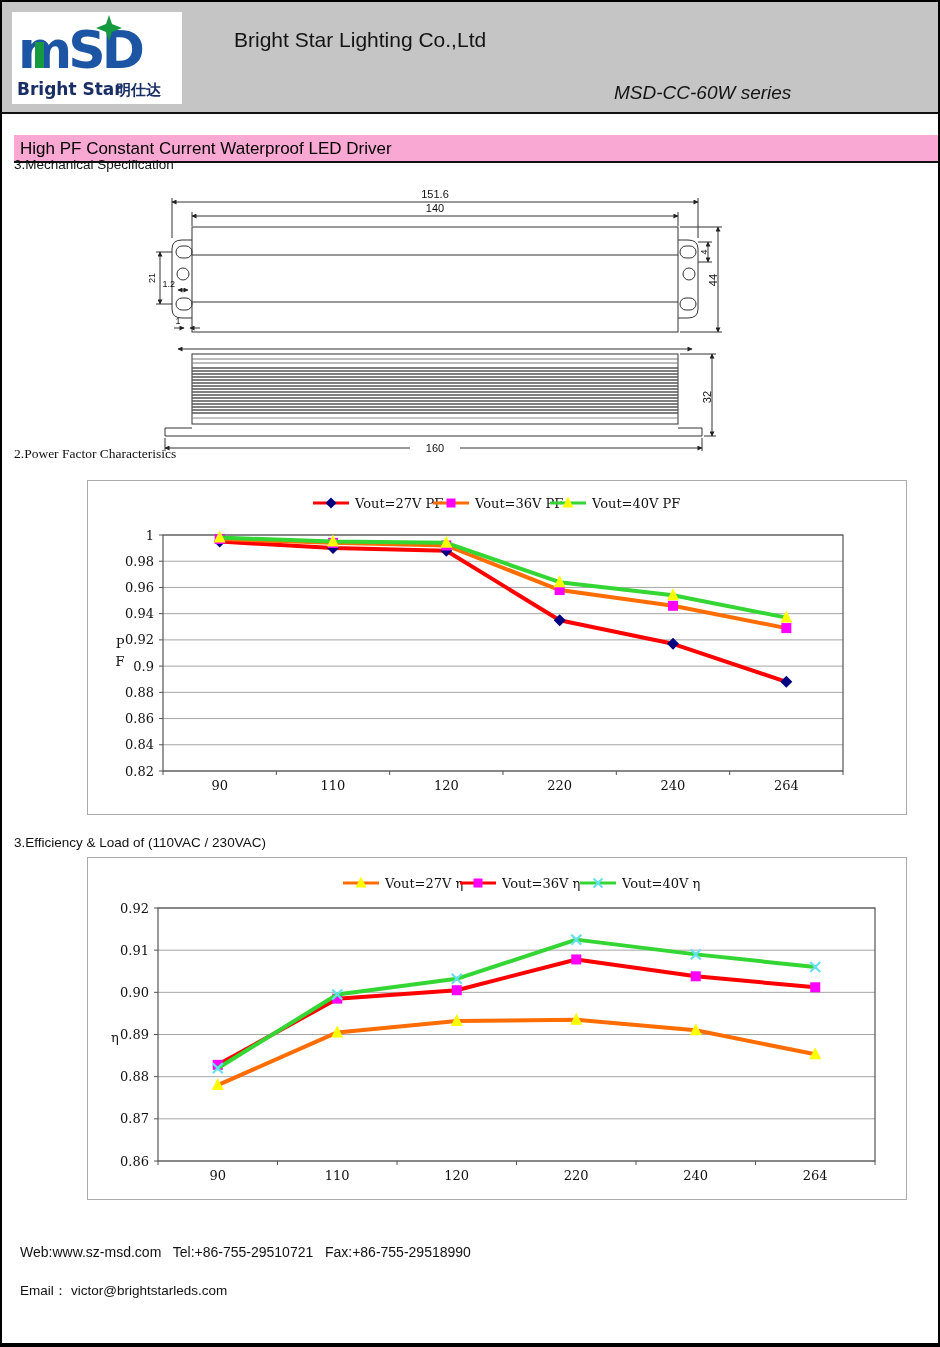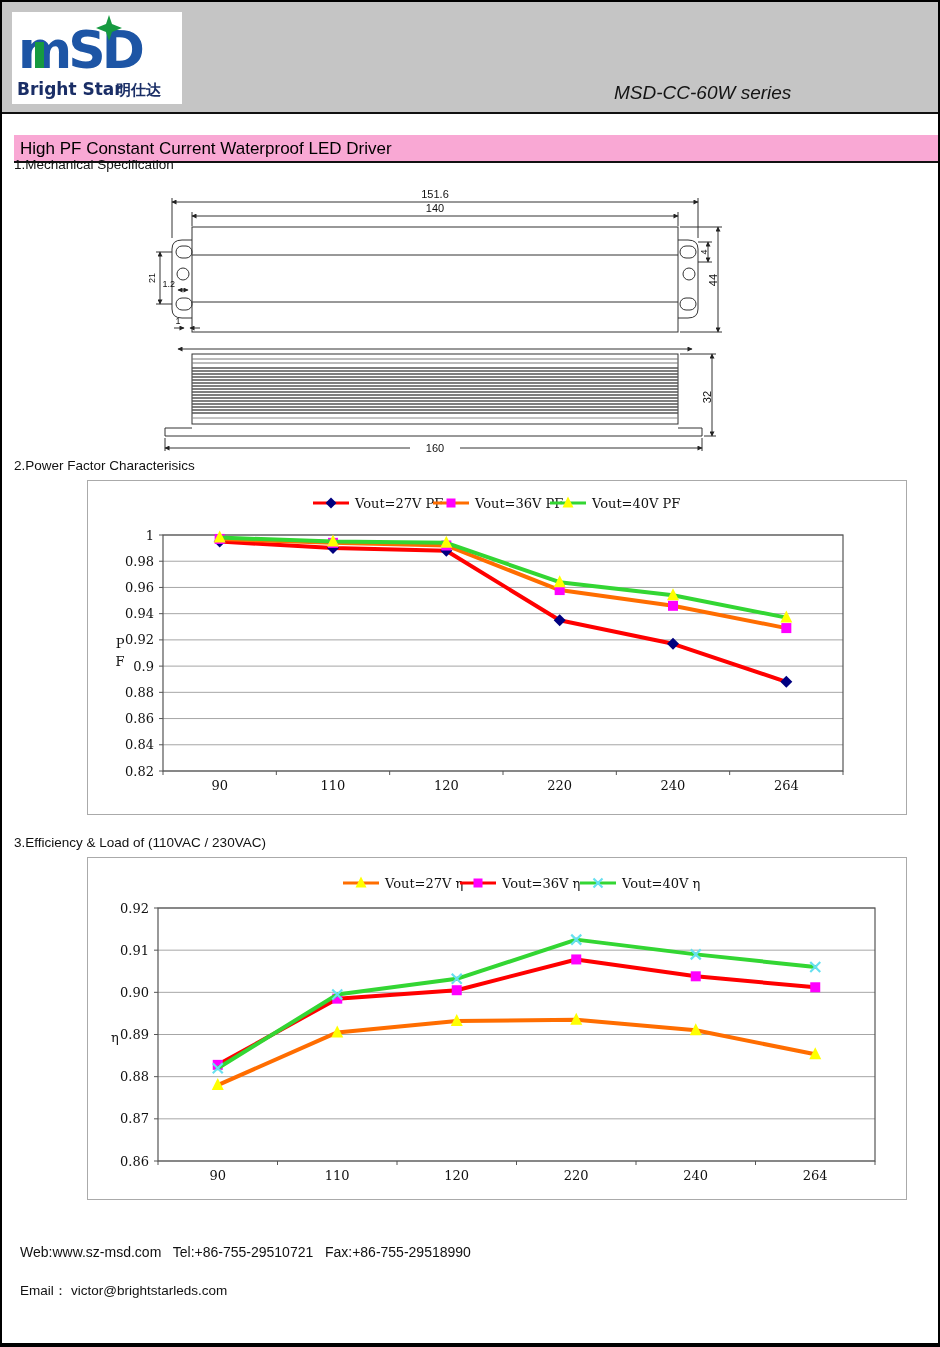--- a/index.html
+++ b/index.html
@@ -33,26 +33,27 @@
   <div class="topbar">
     <div class="logo">
       <svg width="170" height="92" viewBox="0 0 170 92">
         <text class="logotxt" x="6" y="56" font-size="52" letter-spacing="-4" fill="#1d55a5">mSD</text>
         <rect x="23" y="30" width="9" height="26" fill="#169a40"></rect>
         <polygon points="97,3 100,12 110,16 100,20 97,29 94,20 84,16 94,12" fill="#169a40"></polygon>
         <text class="logotxt" x="5" y="83" font-size="17" fill="#1a2e66">Bright Star</text>
         <text x="104" y="83" font-size="15" font-weight="bold" fill="#1a2e66">明仕达</text>
       </svg>
     </div>
+    <div class="company">Bright Star Lighting Co.,Ltd</div>
     <div class="series">MSD-CC-60W series</div>
   </div>
 
   <div class="banner">High PF Constant Current Waterproof LED Driver</div>
 
-  <div class="sectitle" style="top:155px;">1.Mechanical Specification</div>
+  <div class="sectitle" style="top:155px;">3.Mechanical Specification</div>
 
   <svg class="mechsvg" viewBox="0 150 940 310">
     <defs>
       <marker id="ar" viewBox="0 0 10 10" refX="9" refY="5" markerWidth="7" markerHeight="5" orient="auto-start-reverse">
           <path d="M0,0 L10,5 L0,10 z" fill="#222"></path>
         </marker>
     </defs>
     <g stroke="#333" stroke-width="1" fill="none">
 
       <line x1="170" y1="196" x2="170" y2="236"></line>
@@ -136,21 +137,21 @@
       <text class="dimtxt-sm" x="150" y="279" text-anchor="middle" transform="rotate(-90 150 276)">21</text>
       <text class="dimtxt-sm" x="173" y="285" text-anchor="end">1.2</text>
       <text class="dimtxt-sm" x="176" y="322" text-anchor="middle">1</text>
       <text class="dimtxt-sm" x="702" y="253" text-anchor="middle" transform="rotate(-90 702 250)">4</text>
       <text class="dimtxt" x="712" y="281" text-anchor="middle" transform="rotate(-90 712 278)">44</text>
       <text class="dimtxt" x="433" y="450" text-anchor="middle">160</text>
       <text class="dimtxt" x="706" y="398" text-anchor="middle" transform="rotate(-90 706 395)">32</text>
     </g>
   </svg>
 
-  <div class="sectitle" style="top:456px;">2.Power Factor Characterisics</div>
+  <div class="sectitle" style="top:444px;font-family:Liberation Serif, serif;">2.Power Factor Characterisics</div>
   <div class="chartbox" style="top:478px;width:818px;height:333px;">
     <svg id="chart-0" width="818" height="333" viewBox="0 0 818 333">
         <line x1="75" y1="54" x2="755" y2="54" stroke="#a6a6a6" stroke-width="1"></line>
         <line x1="71" y1="54" x2="75" y2="54" stroke="#555"></line>
         <text x="66" y="58.5" text-anchor="end" class="ctext">1</text>
         <line x1="75" y1="80.22222222222223" x2="755" y2="80.22222222222223" stroke="#a6a6a6" stroke-width="1"></line>
         <line x1="71" y1="80.22222222222223" x2="75" y2="80.22222222222223" stroke="#555"></line>
         <text x="66" y="84.72222222222223" text-anchor="end" class="ctext">0.98</text>
         <line x1="75" y1="106.44444444444446" x2="755" y2="106.44444444444446" stroke="#a6a6a6" stroke-width="1"></line>
         <line x1="71" y1="106.44444444444446" x2="75" y2="106.44444444444446" stroke="#555"></line>

